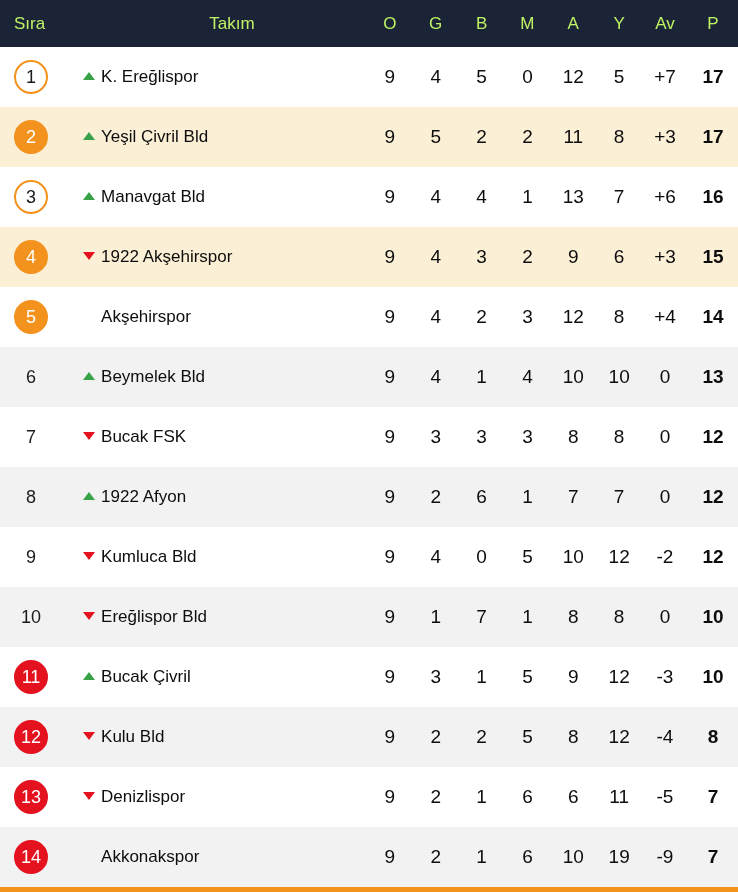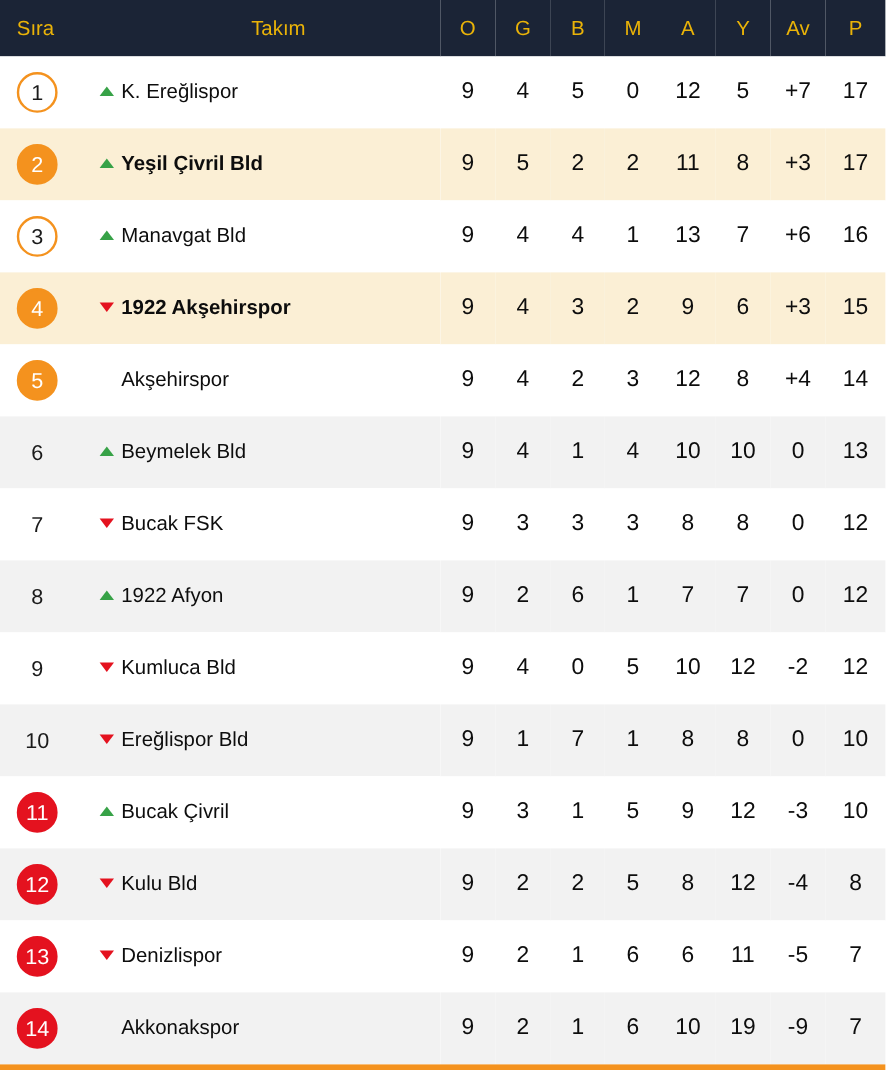--- a/index.html
+++ b/index.html
@@ -14,21 +14,21 @@
   .table {
     width: 738px;
     border-collapse: collapse;
     table-layout: fixed;
   }
   .header-row {
     background: #1b2436;
     height: 47px;
   }
   .header-row th {
-    color: #eab308;
+    color: #bef264;
     font-size: 17px;
     font-weight: normal;
     text-align: center;
     padding: 0;
     vertical-align: middle;
   }
   .header-row th.rank-col {
     width: 58px;
     text-align: left;
     padding-left: 14px;
@@ -60,21 +60,21 @@
     padding-left: 14px;
   }
   td.team-cell {
     text-align: left;
     padding-left: 8px;
     font-size: 17px;
     white-space: nowrap;
     overflow: hidden;
   }
   td.pts-cell {
-    font-weight: normal;
+    font-weight: bold;
     font-size: 19px;
   }
   .rank-badge {
     display: inline-block;
     width: 34px;
     height: 34px;
     line-height: 34px;
     text-align: center;
     border-radius: 50%;
     font-size: 18px;
@@ -121,21 +121,21 @@
   .tri.down {
     border-left: 6px solid transparent;
     border-right: 6px solid transparent;
     border-top: 8px solid #e4121f;
   }
   .tri.none {
     border: none;
     width: 12px;
     height: 8px;
   }
-  .team-name.bold { font-weight: bold; }
+  .team-name.bold { font-weight: normal; }
   .bottom-strip {
     height: 6px;
     background: #f4921e;
     width: 738px;
   }
 </style>
 </head>
 <body>
 
 <table class="table">

